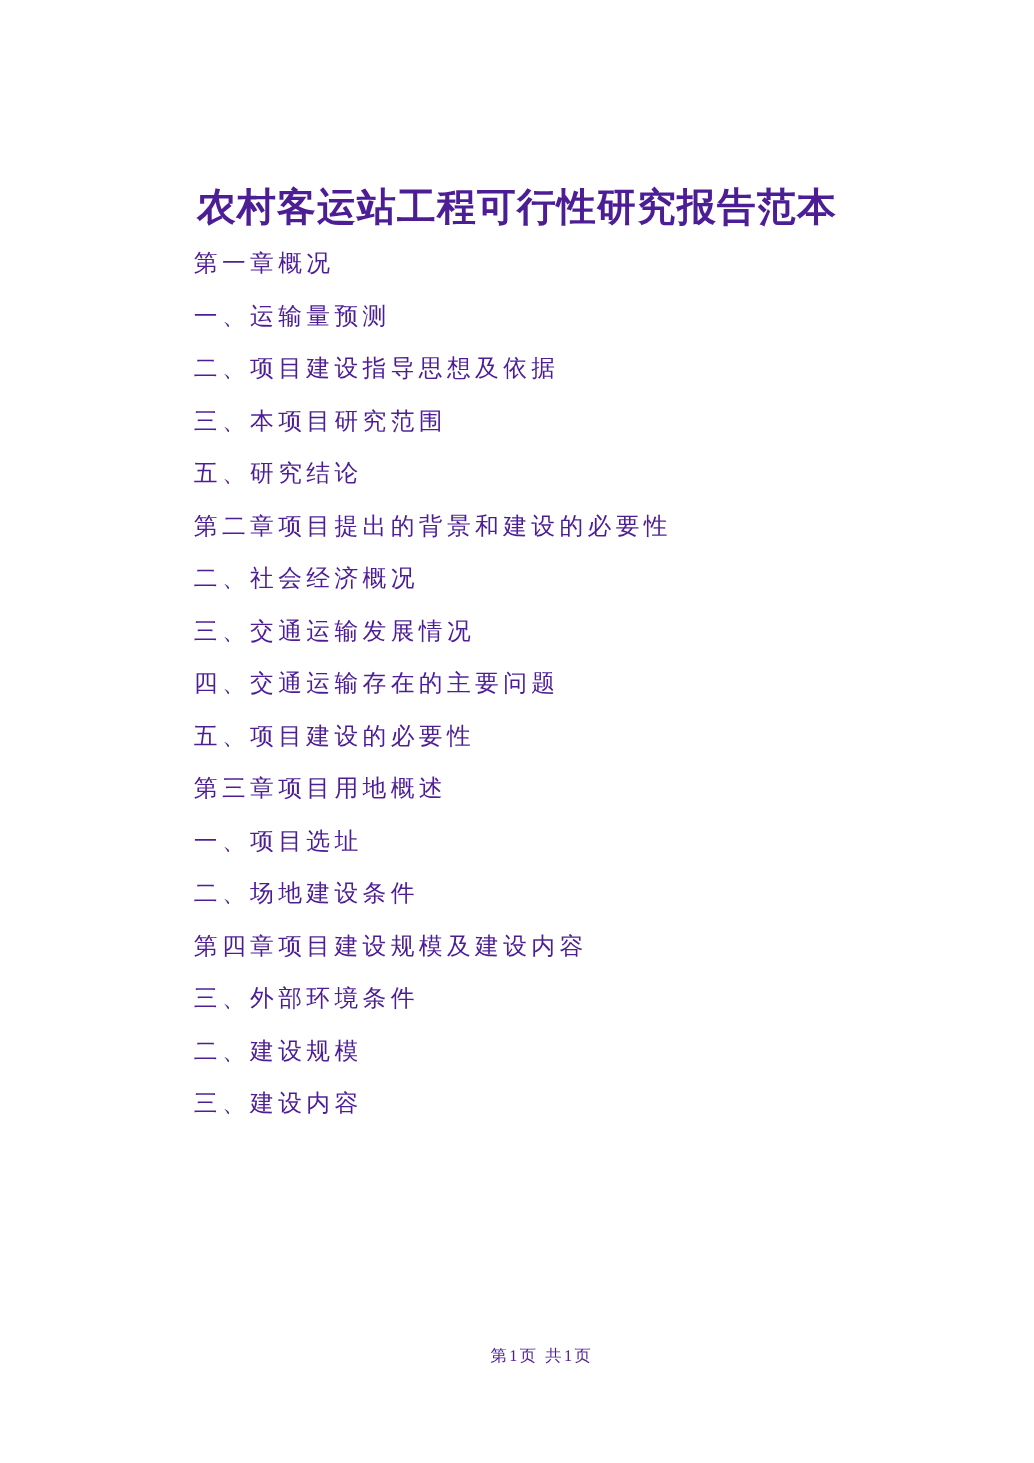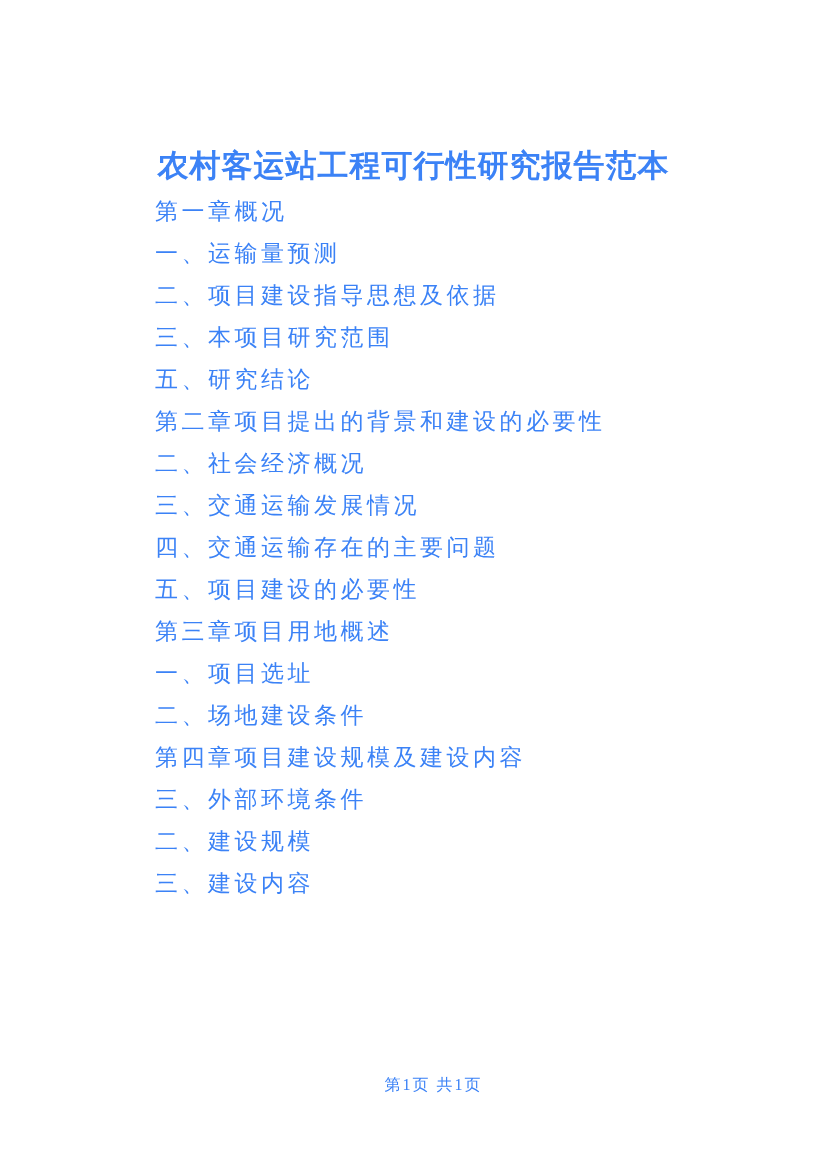--- a/index.html
+++ b/index.html
@@ -5,21 +5,21 @@
   html, body {
     margin: 0;
     padding: 0;
     background: #ffffff;
   }
   .page {
     position: relative;
     width: 827px;
     height: 1170px;
     background: #ffffff;
-    color: #3b82f6;
+    color: #4c1d95;
     font-family: "Liberation Serif", "DejaVu Serif", serif;
     overflow: hidden;
     border-radius: 14px;
   }
   .doc-title {
     position: absolute;
     top: 144px;
     left: 0;
     width: 100%;
     margin: 0;
@@ -33,31 +33,31 @@
   .toc {
     position: absolute;
     top: 191px;
     left: 155px;
     right: 60px;
   }
   .toc-line {
     margin: 0;
     height: 42px;
     line-height: 42px;
-    font-size: 23px;
+    font-size: 19px;
     letter-spacing: 3.5px;
     white-space: nowrap;
   }
   .footer {
     position: absolute;
     top: 1074px;
     left: 0;
     width: 100%;
     text-align: center;
-    font-size: 16px;
+    font-size: 13px;
     letter-spacing: 2px;
     line-height: 22px;
   }
   .footer .page-indicator {
     position: relative;
     left: 20px;
   }
 </style>
 </head>
 <body>

